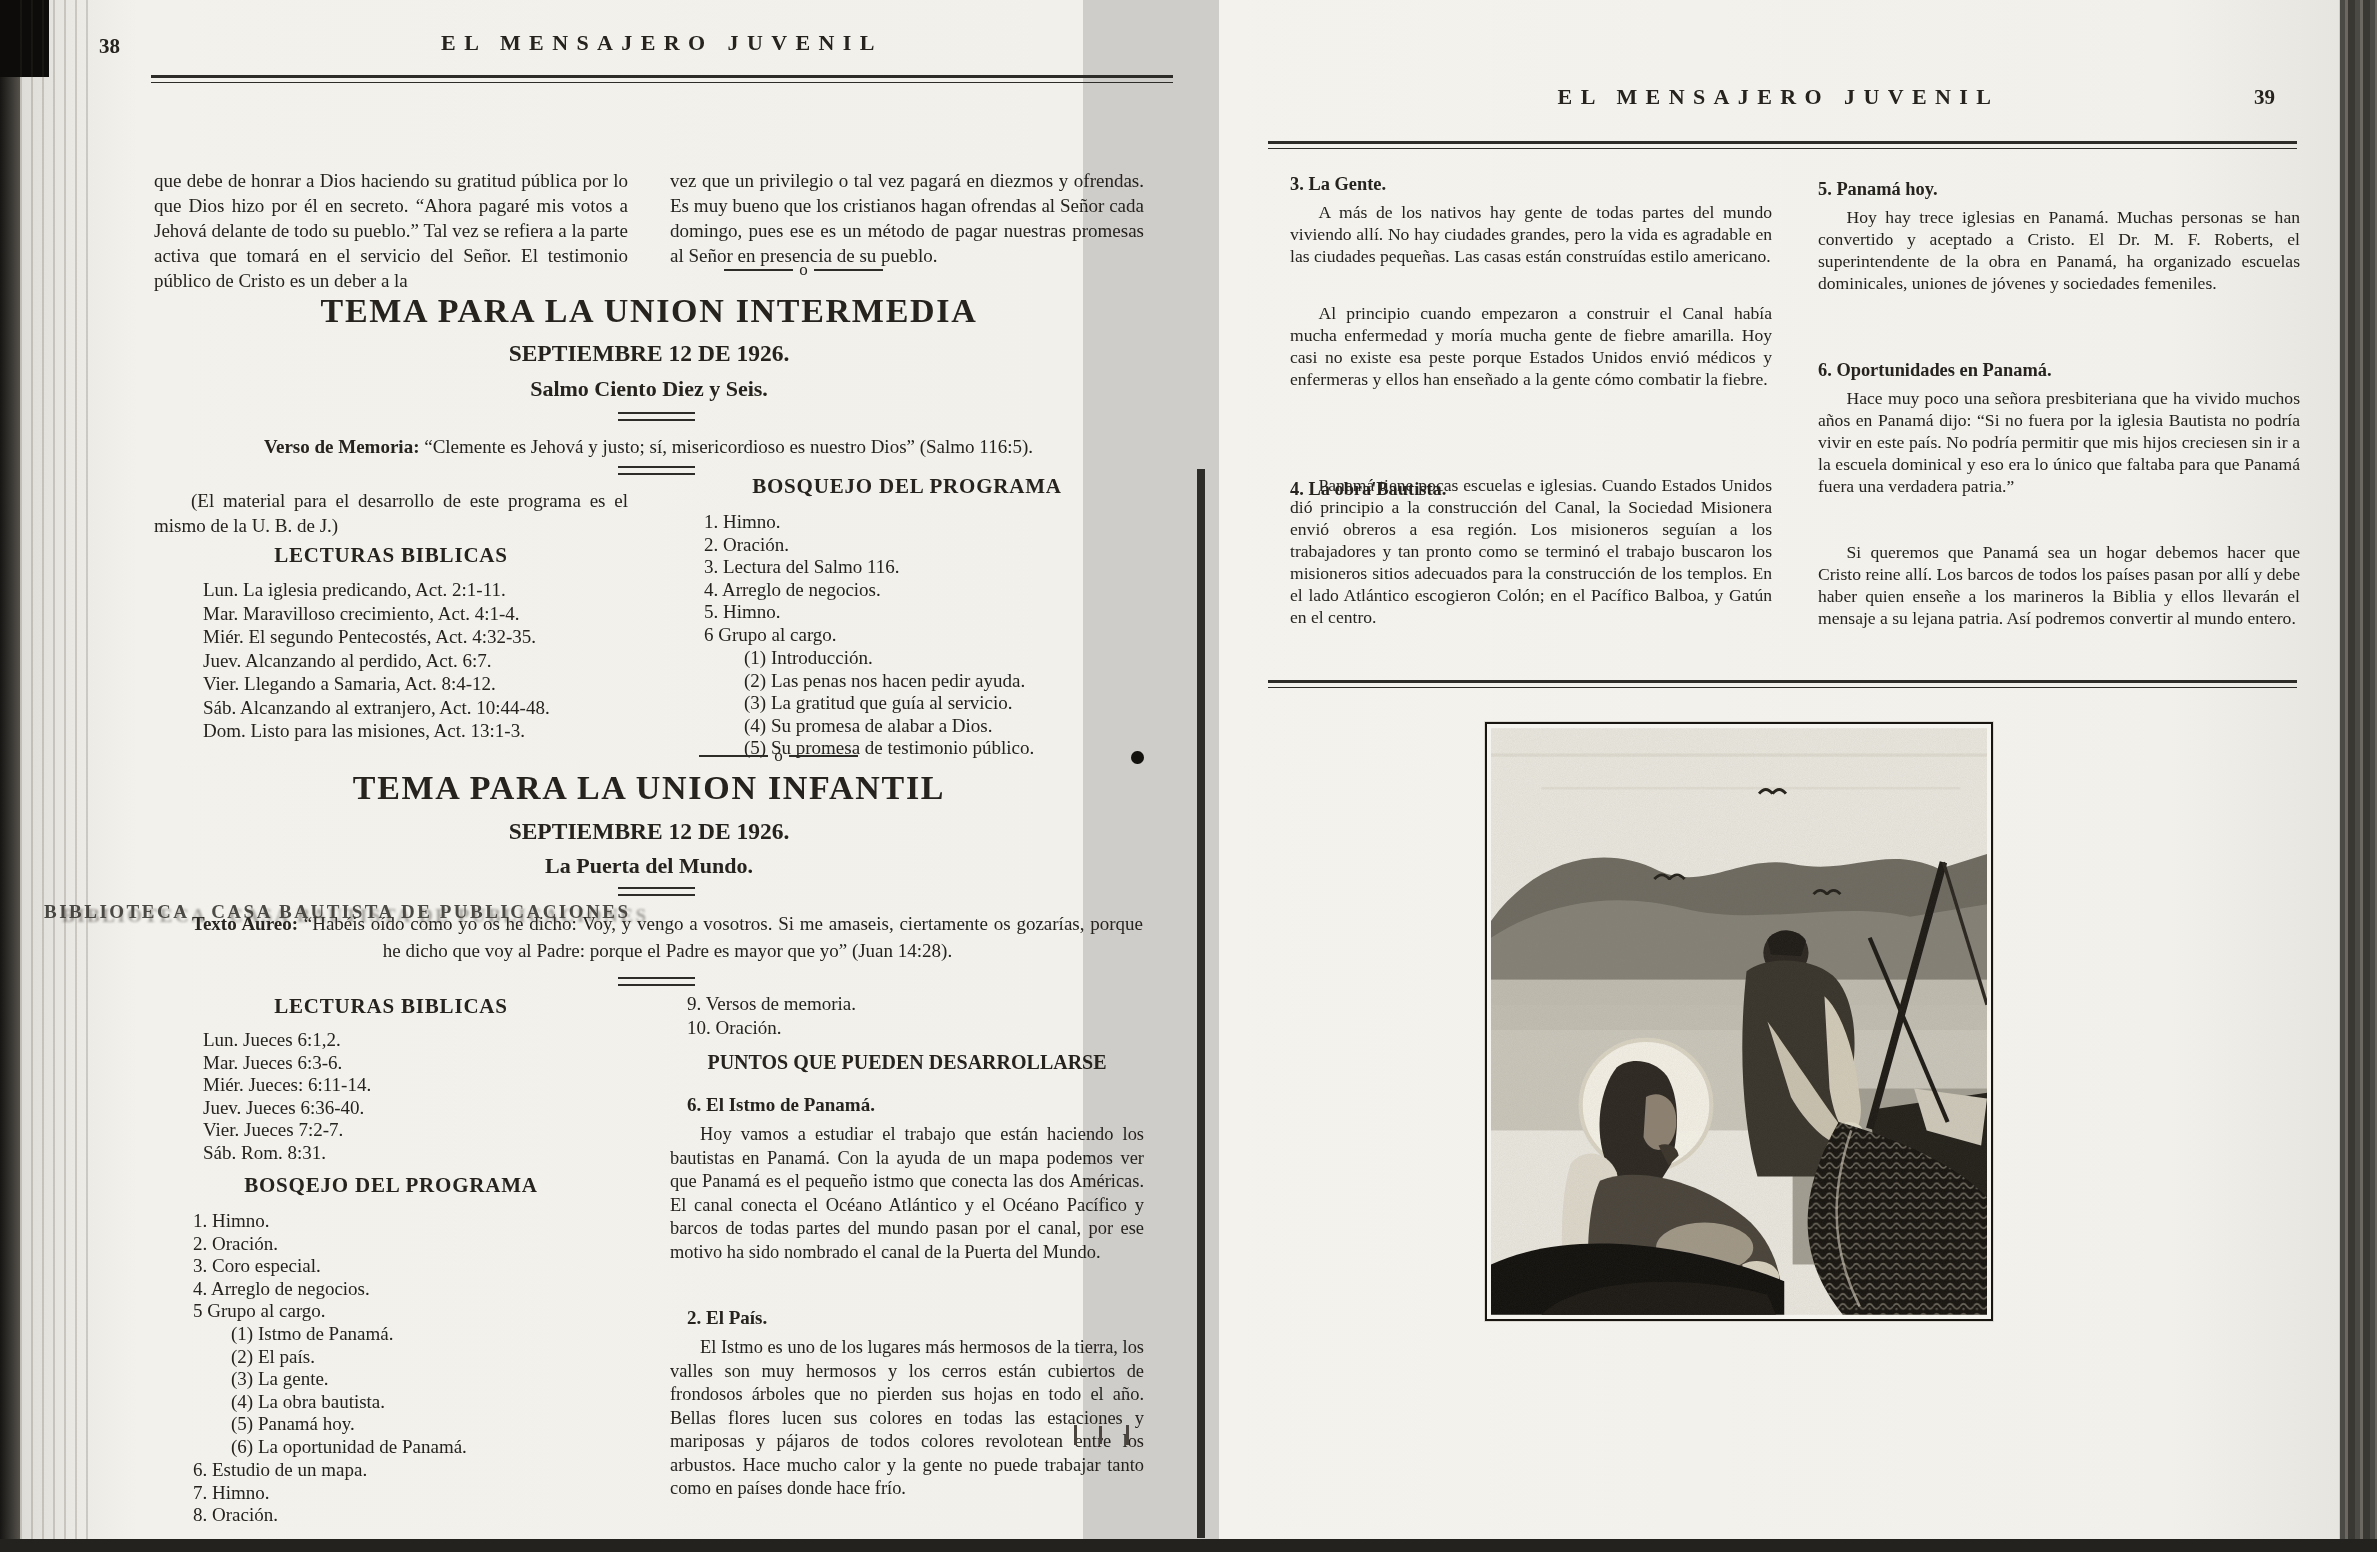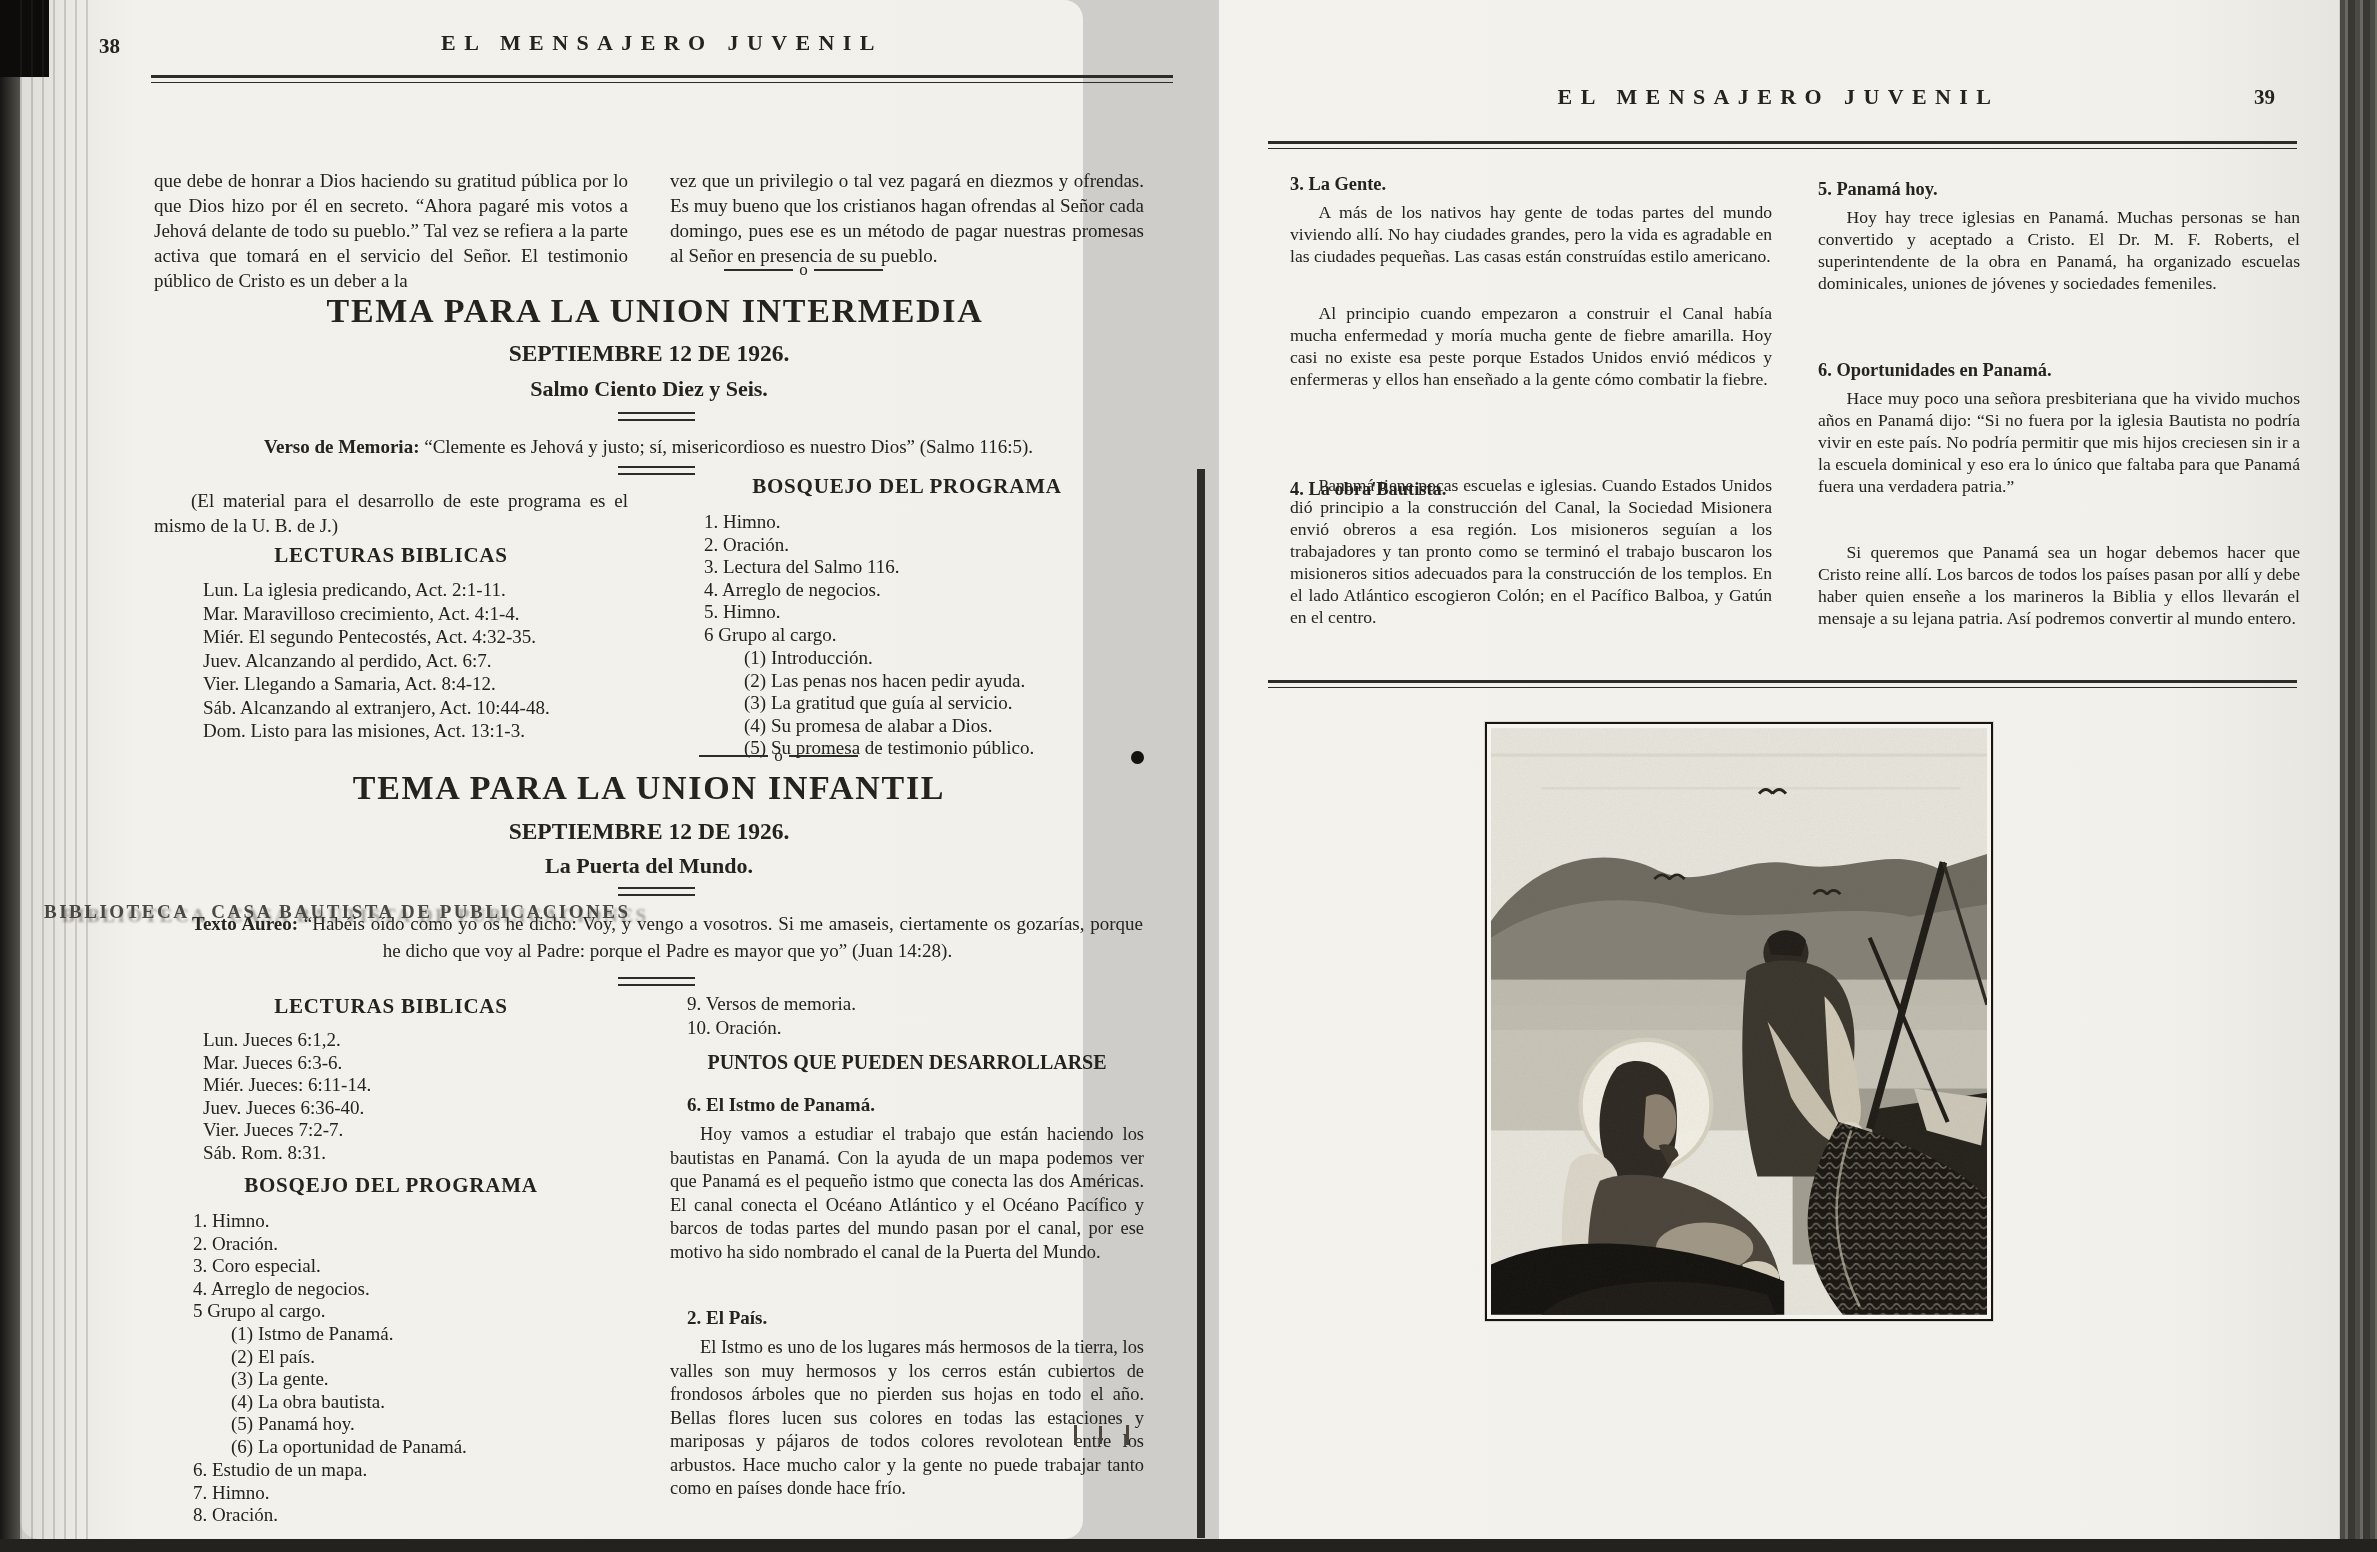--- a/index.html
+++ b/index.html
@@ -8,21 +8,20 @@
     width:2377px;height:1552px;
     background:#cfcdc9;
     font-family:"Liberation Serif","DejaVu Serif",serif;
     color:#26231f;
     overflow:hidden;
   }
   .pg{position:absolute;top:0;height:1539px;}
   #left-page{
     left:20px;width:1063px;
     background:linear-gradient(90deg,#dedcd6 0px,#eceae5 59px,#f2f1ec 117px,#f1f0eb 100%);
-    border-radius:19px;
   }
   #right-page{
     left:1219px;width:1120px;
     background:linear-gradient(90deg,#f3f2ed 0%,#f1f0eb 85%,#e7e5df 100%);
   }
   .abs{position:absolute;}
   .ctr{text-align:center;}
   .b{font-weight:bold;}
   .just{text-align:justify;}
   .body-text{font-size:19px;line-height:25px;}
@@ -73,21 +72,21 @@
 
   <div class="abs body-text just" style="left:134px;top:168px;width:474px;">que debe de honrar a Dios haciendo su gratitud pública por lo que Dios hizo por él en secreto. “Ahora pagaré mis votos a Jehová delante de todo su pueblo.” Tal vez se refiera a la parte activa que tomará en el servicio del Señor. El testimonio público de Cristo es un deber a la</div>
   <div class="abs body-text just" style="left:650px;top:168px;width:474px;">vez que un privilegio o tal vez pagará en diezmos y ofrendas. Es muy bueno que los cristianos hagan ofrendas al Señor cada domingo, pues ese es un método de pagar nuestras promesas al Señor en presencia de su pueblo.</div>
 
   <div class="abs divider-o" style="left:704px;top:260px;width:159px;">
     <span class="dline"></span>
       <span>o</span>
       <span class="dline"></span>
   </div>
 
-  <div class="abs h-tema ctr" style="left:107px;top:292px;width:1056px;">TEMA PARA LA UNION INTERMEDIA</div>
+  <div class="abs h-tema ctr" style="left:101px;top:292px;width:1056px;">TEMA PARA LA UNION INTERMEDIA</div>
   <div class="abs h-date ctr" style="left:101px;top:340px;width:1056px;">SEPTIEMBRE 12 DE 1926.</div>
   <div class="abs h-sub ctr" style="left:101px;top:376px;width:1056px;">Salmo Ciento Diez y Seis.</div>
   <div class="abs eqrule" style="left:598px;top:412px;"></div>
 
   <div class="abs body-text ctr" style="left:109px;top:434px;width:1039px;">
     <span class="b">Verso de Memoria:</span>
     <span>“Clemente es Jehová y justo; sí, misericordioso es nuestro Dios” (Salmo 116:5).</span>
   </div>
   <div class="abs eqrule" style="left:598px;top:466px;"></div>
 

